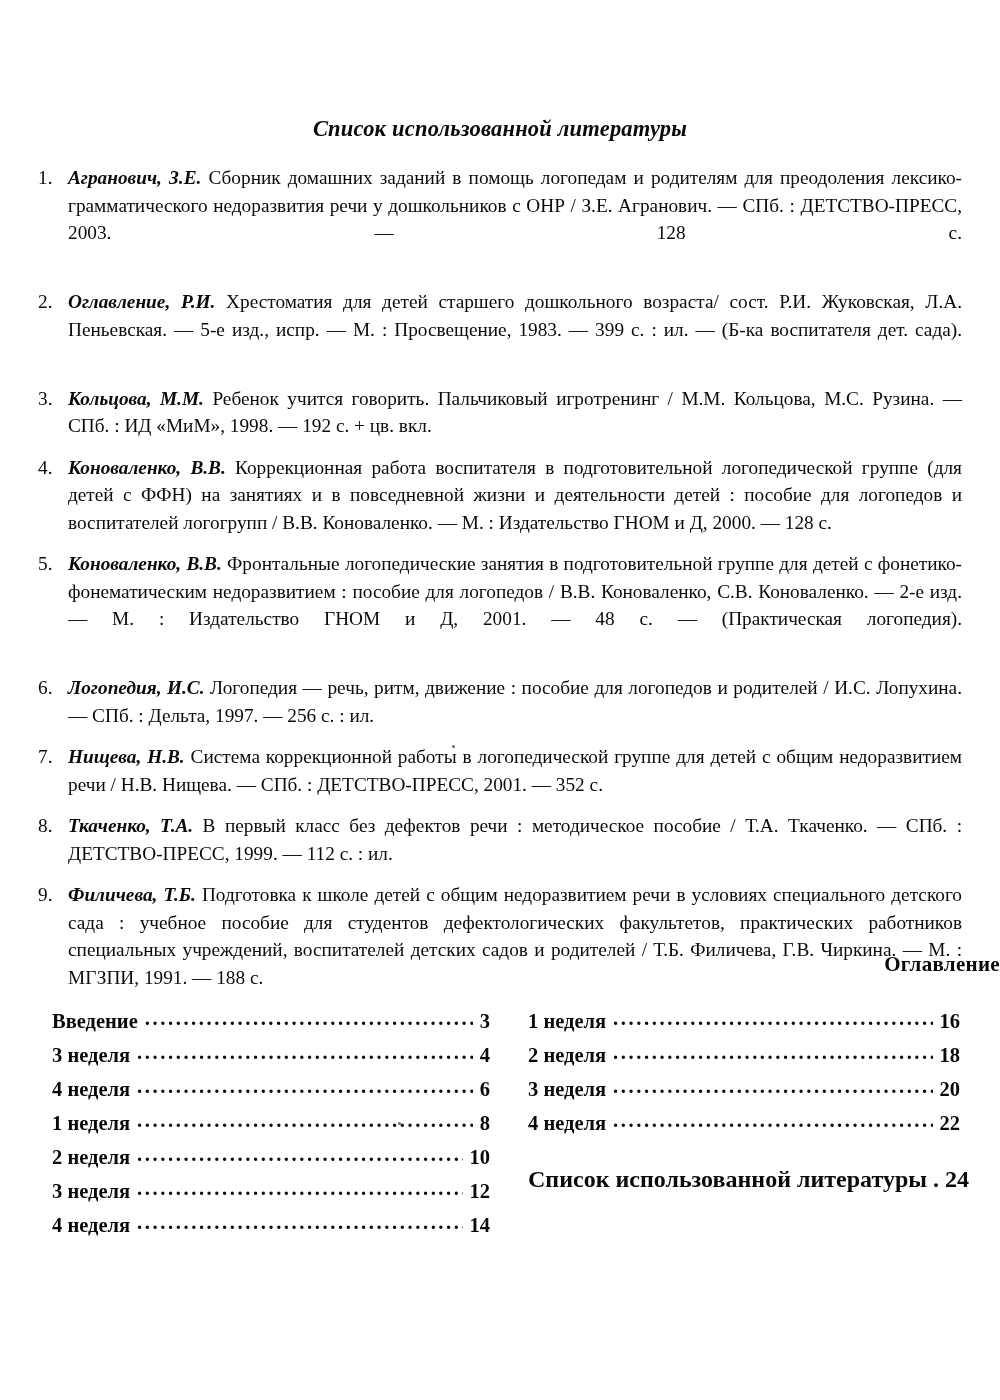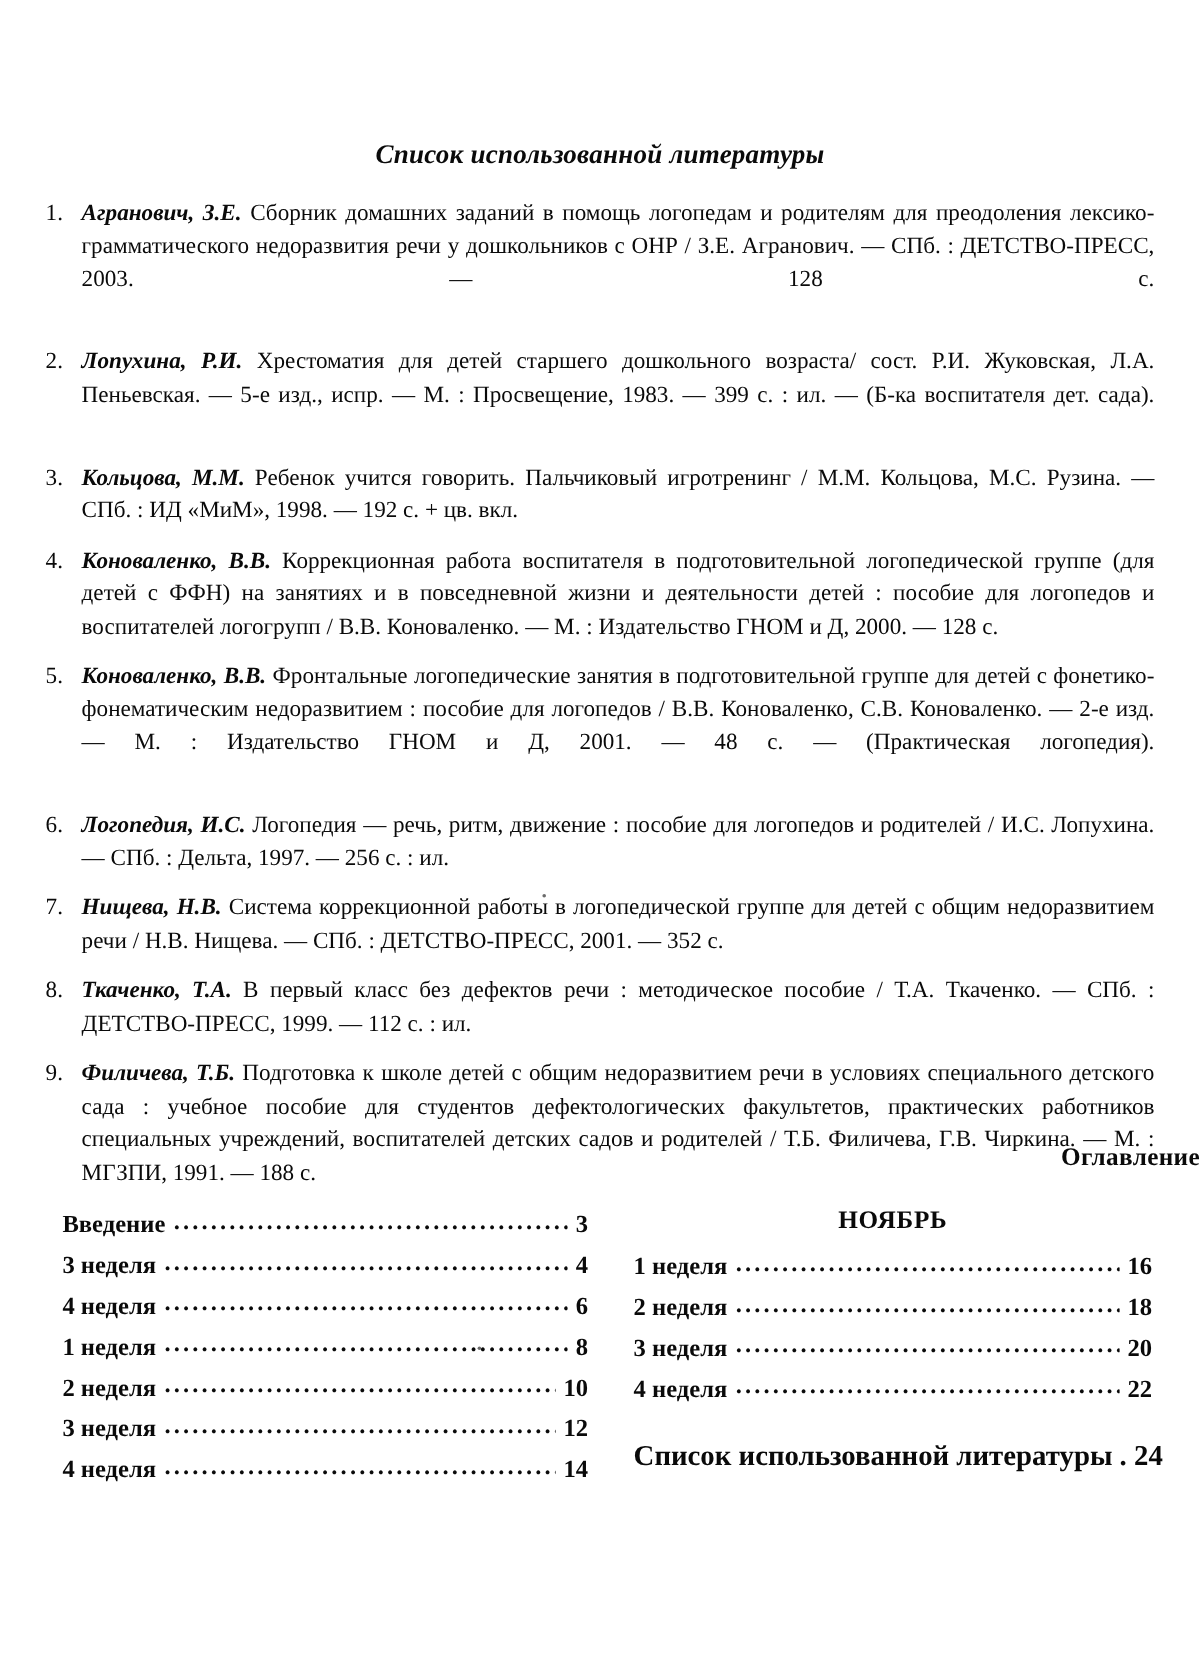--- a/index.html
+++ b/index.html
@@ -160,21 +160,21 @@
 
   <div class="biblio-list">
 
     <div class="biblio-item">
       <span class="biblio-num">1.</span>
       <span class="biblio-body j"><span class="au">Агранович, З.Е.</span><span> Сборник домашних заданий в помощь логопедам и родителям для преодоления лексико-грамматического недоразвития речи у дошкольников с ОНР / З.Е. Агранович. — СПб. : ДЕТСТВО-ПРЕСС, 2003. — 128 с.</span></span>
     </div>
 
     <div class="biblio-item">
       <span class="biblio-num">2.</span>
-      <span class="biblio-body j"><span class="au">Лопухина, Р.И.</span><span> Хрестоматия для детей старшего дошкольного возраста/ сост. Р.И. Жуковская, Л.А. Пеньевская. — 5-е изд., испр. — М. : Просвещение, 1983. — 399 с. : ил. — (Б-ка воспитателя дет. сада).</span></span>
+      <span class="biblio-body j"><span class="au">Оглавление, Р.И.</span><span> Хрестоматия для детей старшего дошкольного возраста/ сост. Р.И. Жуковская, Л.А. Пеньевская. — 5-е изд., испр. — М. : Просвещение, 1983. — 399 с. : ил. — (Б-ка воспитателя дет. сада).</span></span>
     </div>
 
     <div class="biblio-item">
       <span class="biblio-num">3.</span>
       <span class="biblio-body"><span class="au">Кольцова, М.М.</span><span> Ребенок учится говорить. Пальчиковый игротренинг / М.М. Кольцова, М.С. Рузина. — СПб. : ИД «МиМ», 1998. — 192 с. + цв. вкл.</span></span>
     </div>
 
     <div class="biblio-item">
       <span class="biblio-num">4.</span>
       <span class="biblio-body"><span class="au">Коноваленко, В.В.</span><span> Коррекционная работа воспитателя в подготовительной логопедической группе (для детей с ФФН) на занятиях и в повседневной жизни и деятельности детей : пособие для логопедов и воспитателей логогрупп / В.В. Коноваленко. — М. : Издательство ГНОМ и Д, 2000. — 128 с.</span></span>
@@ -264,21 +264,20 @@
         <span class="toc-dots">
             <span>............................................................................</span>
           </span>
         <span class="toc-page">14</span>
       </div>
 
     </div>
 
     <div class="toc-col right">
 
-      <div class="month">НОЯБРЬ</div>
 
       <div class="toc-row">
         <span class="toc-label">1 неделя</span>
         <span class="toc-dots">
             <span>............................................................................</span>
           </span>
         <span class="toc-page">16</span>
       </div>
       <div class="toc-row">
         <span class="toc-label">2 неделя</span>

